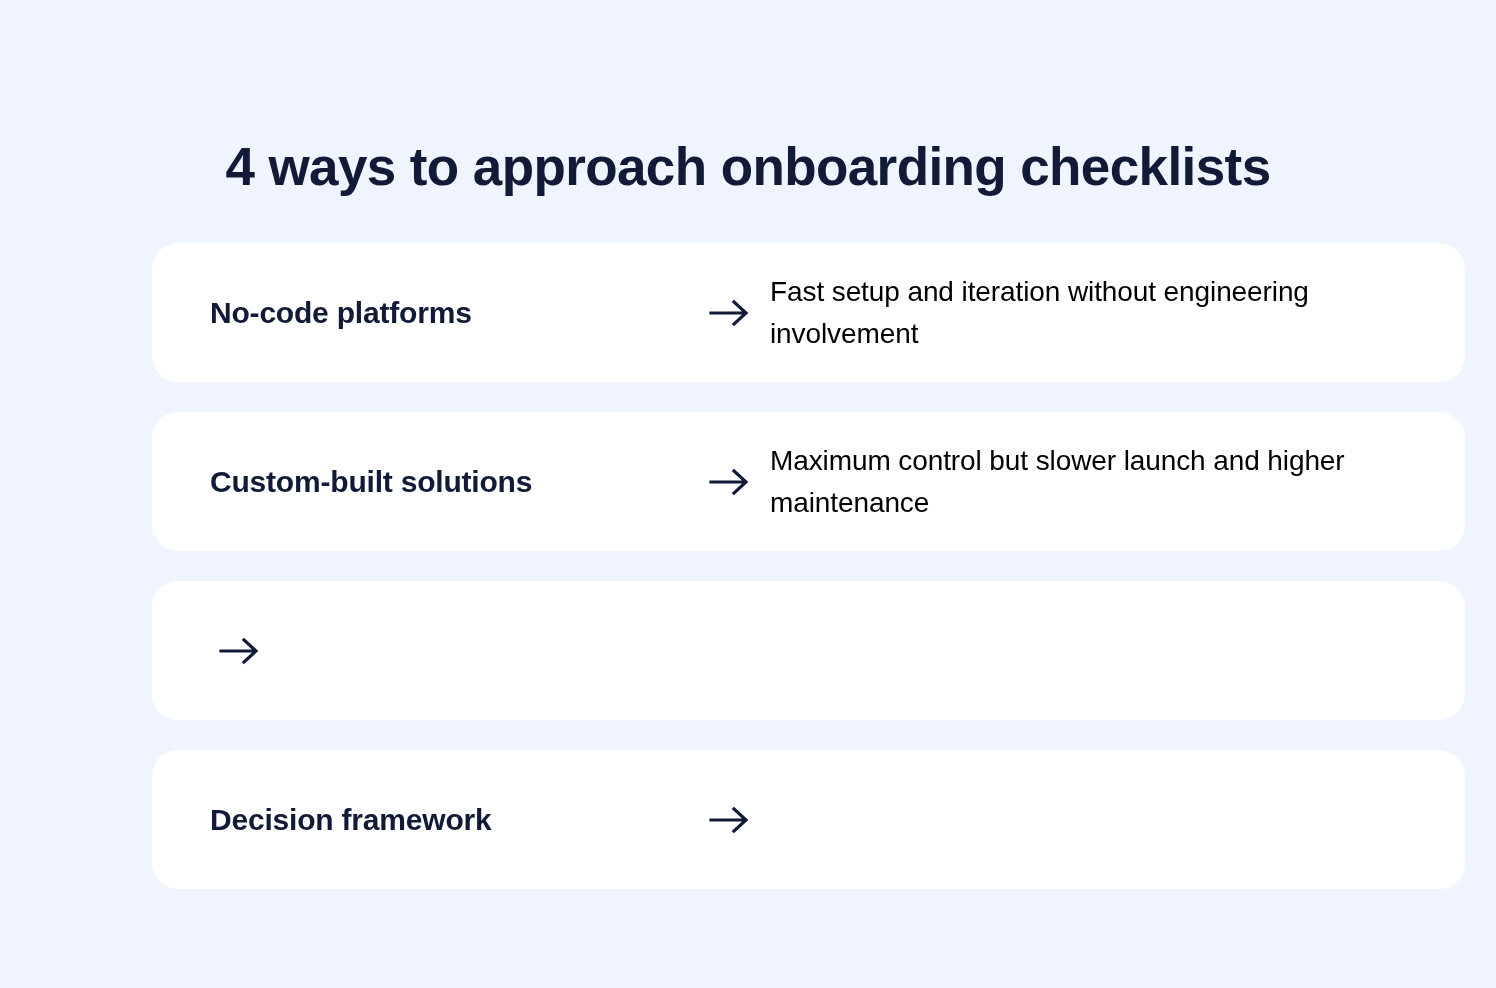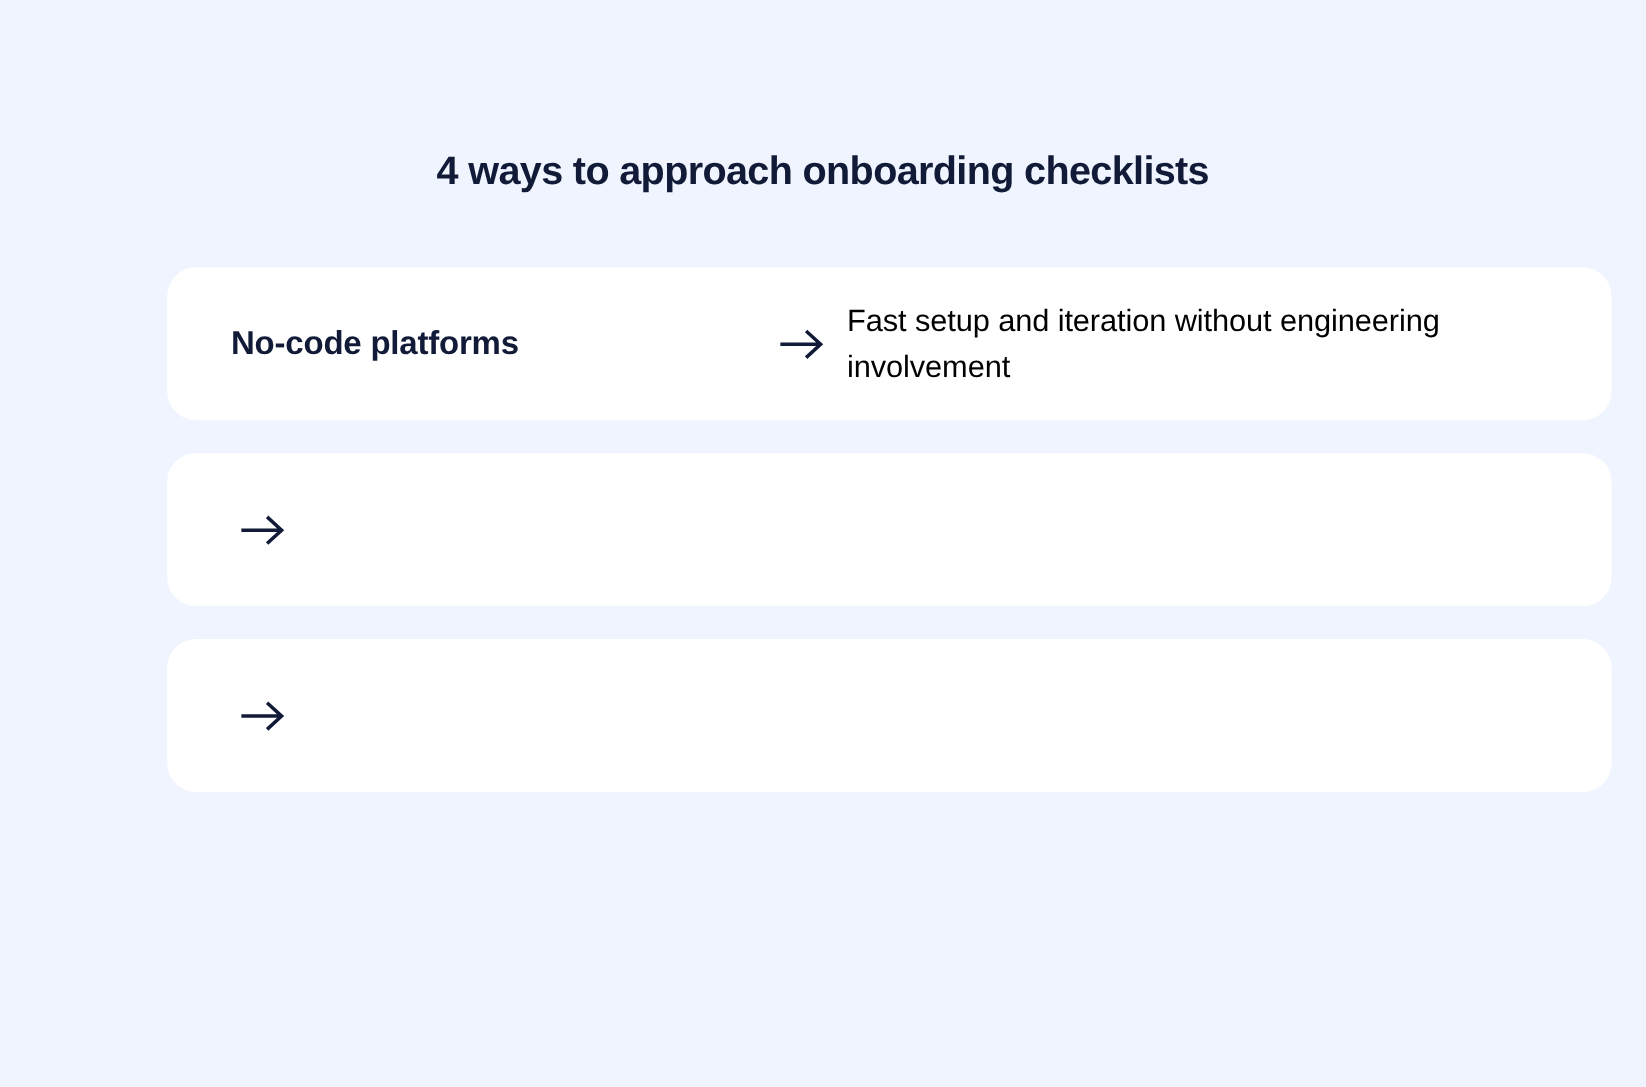--- a/index.html
+++ b/index.html
@@ -22,21 +22,21 @@
     box-sizing: border-box;
   }
 
   .page-title {
     position: absolute;
     top: 100px;
     left: 0;
     width: 1496px;
     text-align: center;
     font-family: "Liberation Sans", sans-serif;
-    font-size: 36px;
+    font-size: 53px;
     font-weight: 700;
     letter-spacing: -0.6px;
     color: #111a36;
     line-height: 62px;
     white-space: nowrap;
   }
 
   .card-list {
     position: absolute;
     top: 243px;
@@ -104,30 +104,40 @@
     <div class="card">
       <div class="card-label">No-code platforms</div>
       <div class="card-arrow">
         <svg width="44" height="30" viewBox="0 0 44 30" aria-hidden="true">
           <path d="M3 15 H37 M26 4 L38 15 L26 26" fill="none" stroke="#111a36" stroke-width="3.2" stroke-linecap="square" stroke-linejoin="miter"></path>
         </svg>
       </div>
       <div class="card-desc">Fast setup and iteration without engineering involvement</div>
     </div>
 
+    <div class="card">
+      <div class="card-label">Custom-built solutions</div>
+      <div class="card-arrow">
+        <svg width="44" height="30" viewBox="0 0 44 30" aria-hidden="true">
+          <path d="M3 15 H37 M26 4 L38 15 L26 26" fill="none" stroke="#111a36" stroke-width="3.2" stroke-linecap="square" stroke-linejoin="miter"></path>
+        </svg>
+      </div>
+      <div class="card-desc">Maximum control but slower launch and higher maintenance</div>
+    </div>
 
     <div class="card">
       <div class="card-arrow">
         <svg width="44" height="30" viewBox="0 0 44 30" aria-hidden="true">
           <path d="M3 15 H37 M26 4 L38 15 L26 26" fill="none" stroke="#111a36" stroke-width="3.2" stroke-linecap="square" stroke-linejoin="miter"></path>
         </svg>
       </div>
     </div>
 
     <div class="card">
+      <div class="card-label">Decision framework</div>
       <div class="card-arrow">
         <svg width="44" height="30" viewBox="0 0 44 30" aria-hidden="true">
           <path d="M3 15 H37 M26 4 L38 15 L26 26" fill="none" stroke="#111a36" stroke-width="3.2" stroke-linecap="square" stroke-linejoin="miter"></path>
         </svg>
       </div>
     </div>
 
   </div>
 </div>
 

